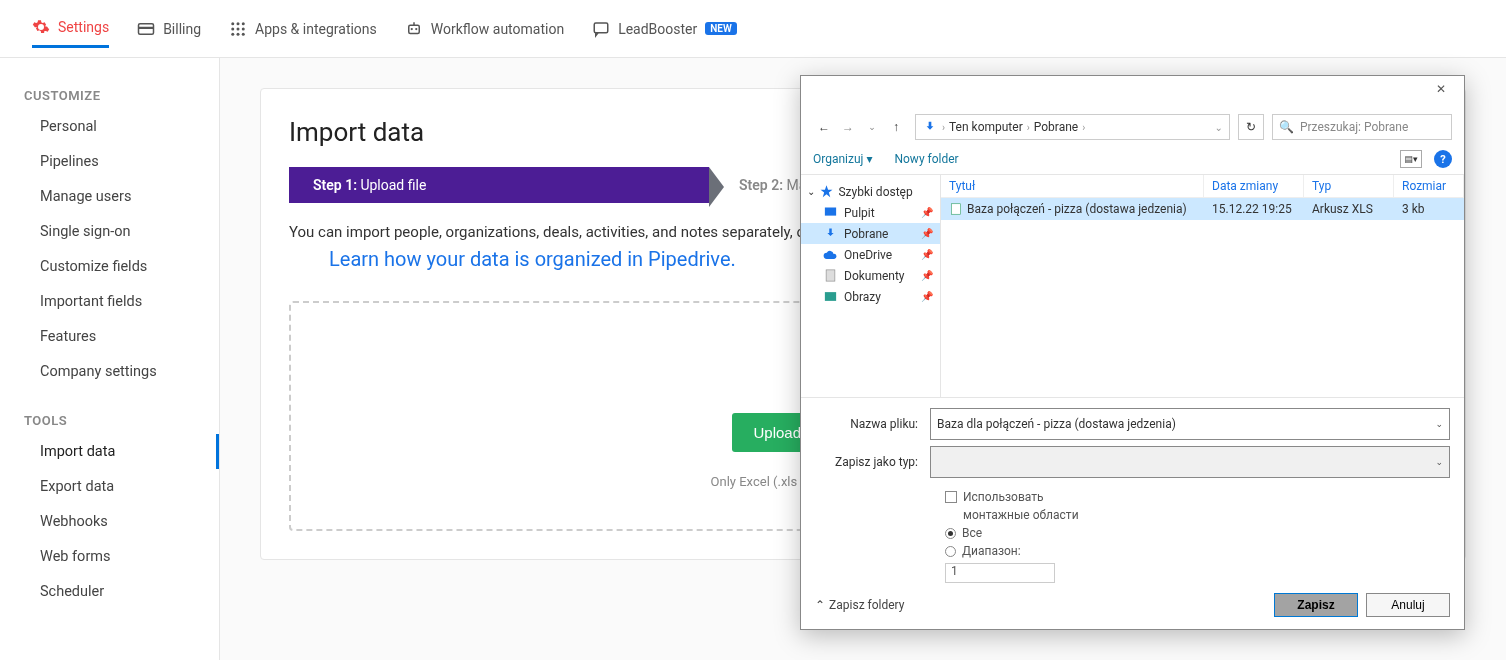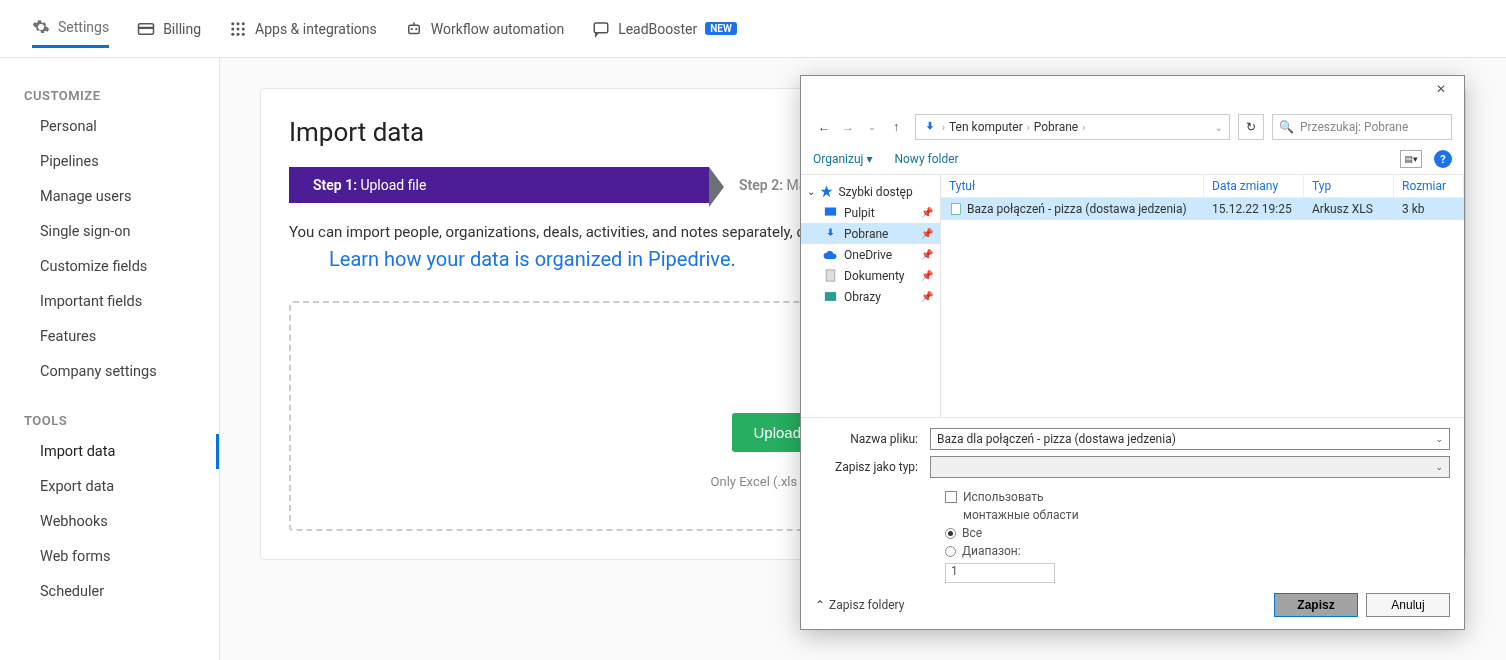--- a/index.html
+++ b/index.html
@@ -1,21 +1,21 @@
 <!DOCTYPE html>
 <html><head>
   <meta charset="utf-8">
   <style>
     * { box-sizing: border-box; margin: 0; padding: 0; }
     body { font-family: -apple-system, BlinkMacSystemFont, "Segoe UI", Roboto, sans-serif; font-size: 14px; color: #333; background: #fff; }
     
     
     .topnav { display: flex; align-items: center; padding: 12px 32px; border-bottom: 1px solid #e5e5e5; gap: 28px; }
     .topnav-item { display: flex; align-items: center; gap: 8px; color: #555; cursor: pointer; padding: 6px 0; }
-    .topnav-item.active { color: #737373; border-bottom: 3px solid #0073dc; margin-bottom: -3px; padding-bottom: 9px; }
+    .topnav-item.active { color: #ef4444; border-bottom: 3px solid #0073dc; margin-bottom: -3px; padding-bottom: 9px; }
     .topnav-item svg { width: 18px; height: 18px; }
     .badge-new { background: #1a73e8; color: #fff; font-size: 10px; padding: 1px 5px; border-radius: 3px; font-weight: 600; }
     
     
     .main { display: flex; height: calc(100vh - 50px); }
     .sidebar { width: 220px; padding: 24px 0; border-right: 1px solid #e5e5e5; }
     .sidebar-group-title { font-size: 13px; font-weight: 600; color: #888; letter-spacing: 0.5px; padding: 6px 32px 6px 24px; }
     .sidebar-item { padding: 9px 32px 9px 40px; color: #444; cursor: pointer; font-size: 14.5px; }
     .sidebar-item.active { border-right: 3px solid #0073dc; color: #222; }
     
@@ -74,21 +74,21 @@
     .fd-col-date { width: 100px; }
     .fd-col-type { width: 90px; }
     .fd-col-size { width: 70px; }
     .fd-list-row { display: flex; padding: 2px 0; background: #cce8ff; cursor: pointer; }
     .fd-list-row > div { padding: 2px 8px; display: flex; align-items: center; gap: 4px; }
     .fd-file-icon { width: 14px; height: 14px; }
     
     .fd-bottom { padding: 10px 14px 12px; }
     .fd-field-row { display: flex; align-items: center; margin-bottom: 6px; }
     .fd-field-label { width: 115px; text-align: right; padding-right: 12px; }
-    .fd-field-input { flex: 1; border: 1px solid #888; height: 22px; padding: 0 6px; display: flex; align-items: center; justify-content: space-between; }
+    .fd-field-input { flex: 1; border: 1px solid #888; height: 32px; padding: 0 6px; display: flex; align-items: center; justify-content: space-between; }
     .fd-field-input.type { background: #f0f0f0; color: #666; }
     .fd-dd-arrow { font-size: 9px; color: #555; }
     
     .fd-opts { padding: 4px 0 10px 130px; color: #555; }
     .fd-opt-row { display: flex; align-items: center; gap: 6px; padding: 2px 0; }
     .fd-check { width: 12px; height: 12px; border: 1px solid #888; }
     .fd-radio { width: 11px; height: 11px; border: 1px solid #888; border-radius: 50%; }
     .fd-radio.on::after { content: ""; display: block; width: 5px; height: 5px; background: #333; border-radius: 50%; margin: 2px; }
     .fd-range-input { border: 1px solid #ccc; width: 110px; height: 20px; padding: 0 5px; margin-top: 3px; }
     

